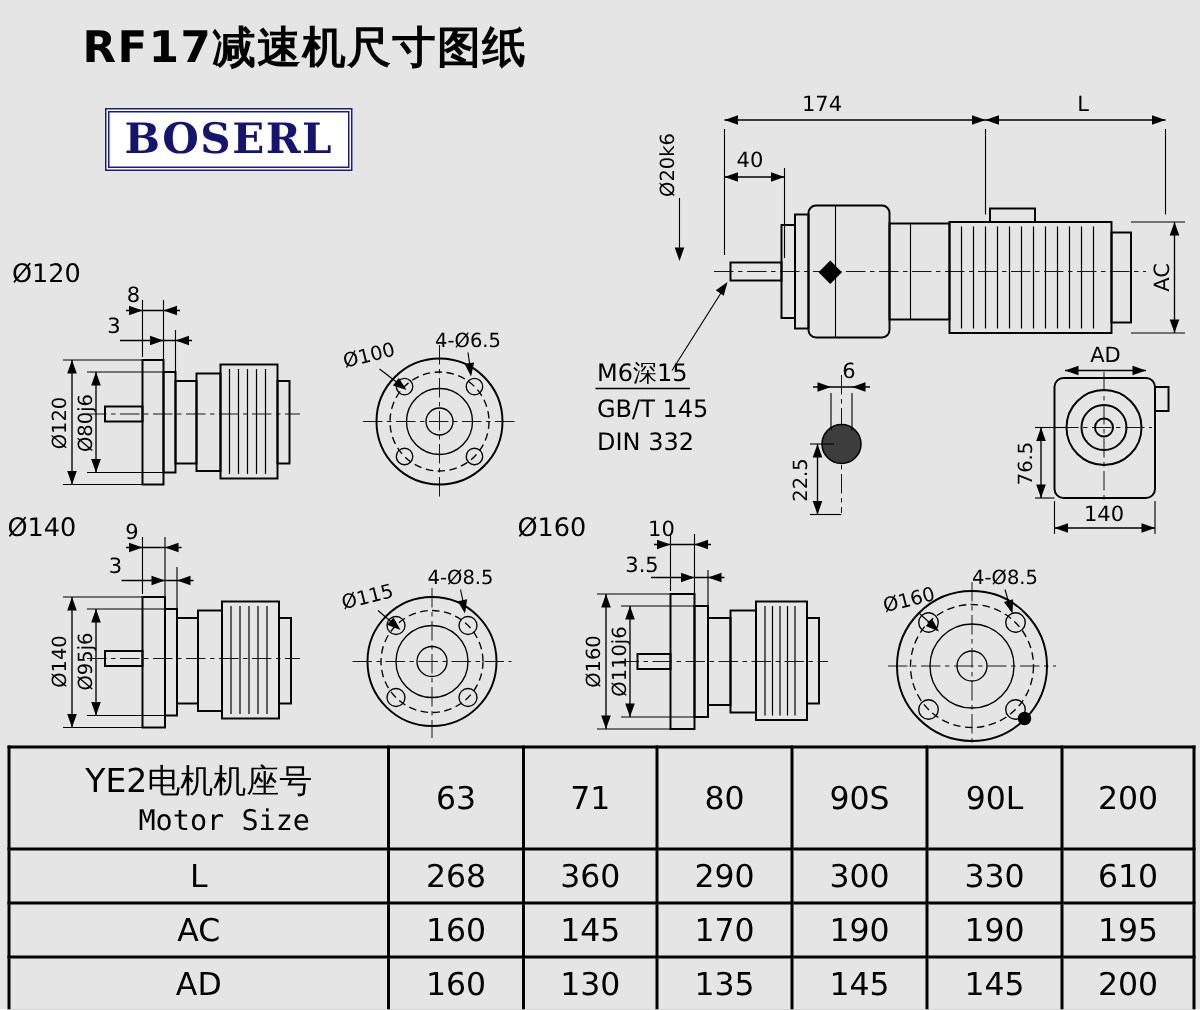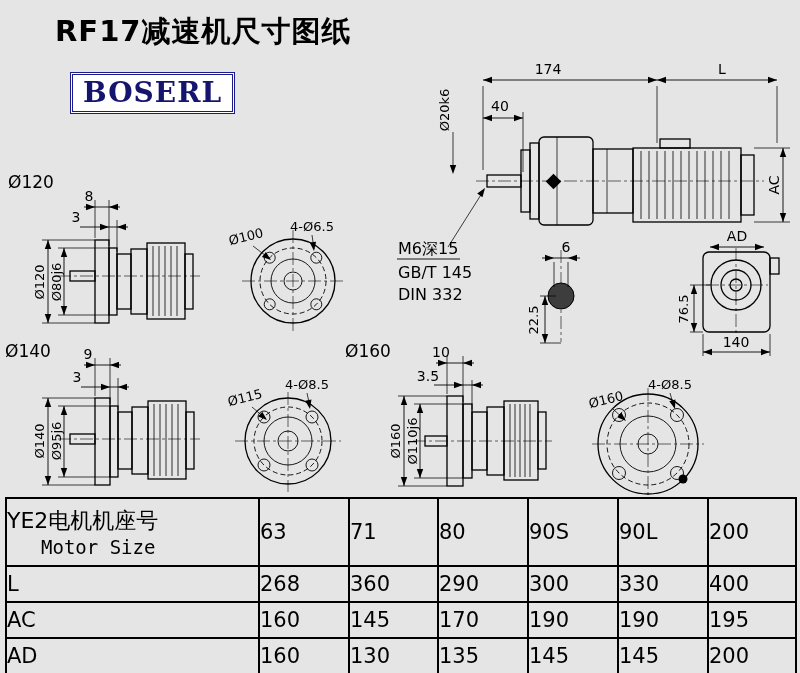--- a/index.html
+++ b/index.html
@@ -15,21 +15,21 @@
   .dimsm{font-size:13px;}
   .sec{font-size:17px;}
   .note{font-size:16px;}
   .outline{stroke:#000;stroke-width:1.3;fill:none;}
   .thin{stroke:#000;stroke-width:0.75;fill:none;}
   .dimline{stroke:#000;stroke-width:0.9;fill:none;}
   .center{stroke:#000;stroke-width:0.6;fill:none;stroke-dasharray:13 3 3 3;}
   .dashed{stroke:#000;stroke-width:0.9;fill:none;stroke-dasharray:5 3;}
   .fin{stroke:#000;stroke-width:0.8;}
   #spec-table{position:absolute;left:5px;top:497px;width:790px;border-collapse:collapse;table-layout:fixed;}
-  #spec-table td{border:2px solid #000;text-align:left;vertical-align:middle;padding:0;font-size:21px;}
+  #spec-table td{border:2px solid #000;text-align:center;vertical-align:middle;padding:0;font-size:21px;}
   .cn{font-size:22px;}
   .en{font-family:"DejaVu Sans Mono","Liberation Mono",monospace;font-size:19px;margin-left:34px;}
 </style>
 </head>
 <body>
 
 <div id="stage">
 
   <div id="title">RF17减速机尺寸图纸</div>
   <div id="brand">
@@ -362,21 +362,21 @@
         <td>90L</td>
         <td>200</td>
       </tr>
       <tr style="height:36px">
         <td>L</td>
         <td>268</td>
         <td>360</td>
         <td>290</td>
         <td>300</td>
         <td>330</td>
-        <td>400</td>
+        <td>610</td>
       </tr>
       <tr style="height:36px">
         <td>AC</td>
         <td>160</td>
         <td>145</td>
         <td>170</td>
         <td>190</td>
         <td>190</td>
         <td>195</td>
       </tr>

